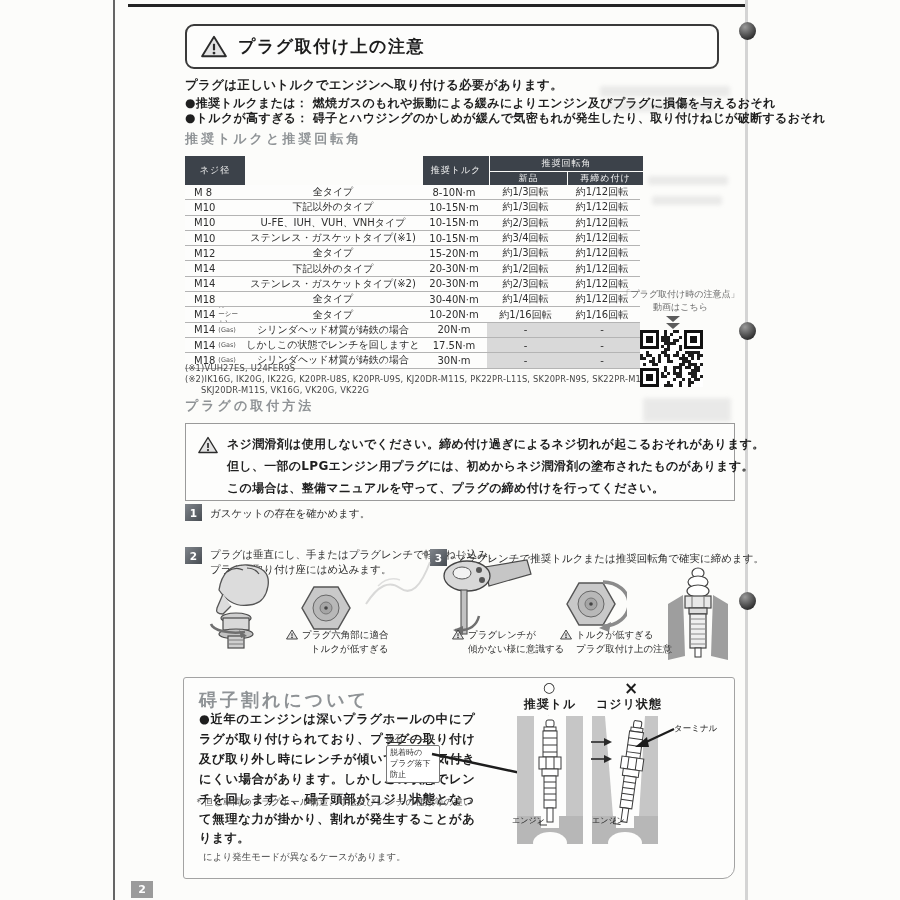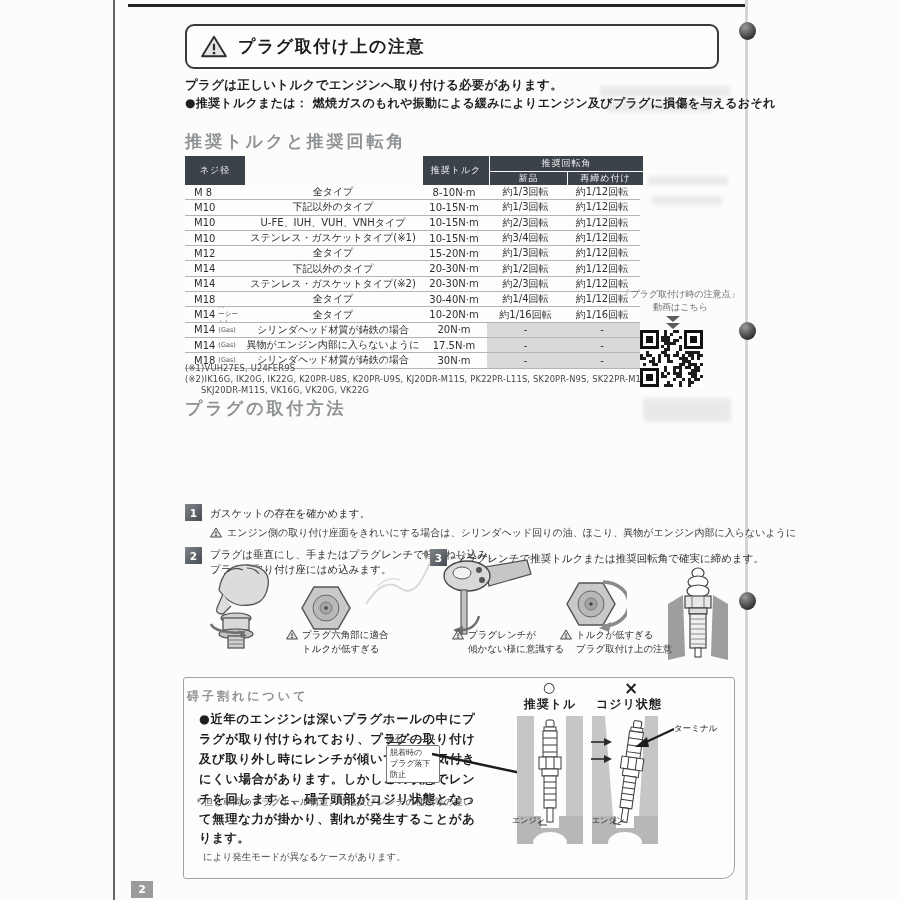--- a/index.html
+++ b/index.html
@@ -20,21 +20,21 @@
   .hdr-box{left:185px;top:24px;width:534px;height:45px;border:2px solid #3a3a3a;border-radius:9px;
            display:flex;align-items:center;padding-left:14px;gap:11px;box-sizing:border-box;background:#fdfdfc;}
   .hdr-title{font-size:17px;font-weight:bold;color:#1c1c1c;letter-spacing:1.5px;}
 
   .tri polygon{fill:#e3e3e3;stroke:#2b2b2b;stroke-width:1.7;stroke-linejoin:round;}
   .tri line{stroke:#2b2b2b;stroke-width:2;}
   .tri circle{fill:#2b2b2b;}
 
   .intro{font-size:12px;font-weight:600;color:#1f1f1f;letter-spacing:.3px;}
 
-  .sec-title{font-size:17px;font-weight:bold;color:#8f9396;letter-spacing:3px;}
+  .sec-title{font-size:13px;font-weight:bold;color:#8f9396;letter-spacing:3px;}
 
   
   .tbl{left:185px;top:156px;width:455px;}
   .thead{display:grid;grid-template-columns:60px 176px 66px 77px 75px;grid-auto-rows:auto;gap:1px;background:#fcfcfa;}
   .th{background:#3c424a;color:#f2f2f2;font-size:9px;letter-spacing:1px;
       display:flex;align-items:center;justify-content:center;}
   .th-screw{grid-column:1;grid-row:1/3;}
   .th-type{grid-column:2;grid-row:1/3;}
   .th-torque{grid-column:3;grid-row:1/3;}
   .th-angle{grid-column:4/6;grid-row:1;height:15px;}
@@ -113,20 +113,21 @@
     <svg class="tri" width="26" height="23" viewBox="0 0 24 21">
       <polygon points="12,1.5 23,19.5 1,19.5"></polygon>
       <line x1="12" y1="8" x2="12" y2="14"></line>
         <circle cx="12" cy="16.6" r="1.3"></circle>
     </svg>
     <span class="hdr-title nowrap">プラグ取付け上の注意</span>
   </div>
 
   <div class="abs intro nowrap" style="left:185px;top:77px;font-size:12.5px;">プラグは正しいトルクでエンジンへ取り付ける必要があります。</div>
   <div class="abs intro nowrap" style="left:185px;top:95px;">●推奨トルクまたは： 燃焼ガスのもれや振動による緩みによりエンジン及びプラグに損傷を与えるおそれ</div>
+  <div class="abs intro nowrap" style="left:185px;top:110px;">●トルクが高すぎる： 碍子とハウジングのかしめが緩んで気密もれが発生したり、取り付けねじが破断するおそれ</div>
 
   <div class="abs sec-title nowrap" style="left:185px;top:130px;">推奨トルクと推奨回転角</div>
 
   <div class="abs tbl">
     <div class="thead">
       <div class="th th-screw">ネジ径</div>
       <div class="th th-torque">推奨トルク</div>
       <div class="th th-angle">推奨回転角</div>
       <div class="th th-new">新品</div>
       <div class="th th-ret">再締め付け</div>
@@ -230,21 +231,21 @@
       <div>シリンダヘッド材質が鋳鉄の場合</div>
       <div>20N·m</div>
       <div class="shaded">-</div>
       <div class="shaded">-</div>
     </div>
         <div class="trow">
       <div class="c-screw">
             <span>M14</span>
             <span class="note">(Gas)</span>
           </div>
-      <div>異物がエンジン内部に入らないように</div>
+      <div>しかしこの状態でレンチを回しますと</div>
       <div>17.5N·m</div>
       <div class="shaded">-</div>
       <div class="shaded">-</div>
     </div>
         <div class="trow">
       <div class="c-screw">
             <span>M18</span>
             <span class="note">(Gas)</span>
           </div>
       <div>シリンダヘッド材質が鋳鉄の場合</div>
@@ -384,32 +385,36 @@
       <div class="qm" style="left: 51px; top: 51px;"></div>
       <div class="qm" style="left: 24px; top: 54px;"></div>
       <div class="qm" style="left: 27px; top: 54px;"></div>
       <div class="qm" style="left: 30px; top: 54px;"></div>
       <div class="qm" style="left: 39px; top: 54px;"></div>
       <div class="qm" style="left: 48px; top: 54px;"></div>
     </div>
 
   <div class="abs sec-title nowrap" style="left:185px;top:397px;">プラグの取付方法</div>
 
+  <div class="abs warn-box">
+    <svg class="tri" width="20" height="18" viewBox="0 0 24 21" style="margin-top:3px;flex:none;">
+      <polygon points="12,1.5 23,19.5 1,19.5"></polygon>
+      <line x1="12" y1="8" x2="12" y2="14"></line>
+        <circle cx="12" cy="16.6" r="1.3"></circle>
+    </svg>
+    <div class="warn-lines">
+      <div class="nowrap">ネジ潤滑剤は使用しないでください。締め付け過ぎによるネジ切れが起こるおそれがあります。</div>
+      <div class="nowrap">但し、一部のLPGエンジン用プラグには、初めからネジ潤滑剤の塗布されたものがあります。</div>
+      <div class="nowrap">この場合は、整備マニュアルを守って、プラグの締め付けを行ってください。</div>
+    </div>
+  </div>
 
   <div class="abs step" style="left:185px;top:504px;">
     <div class="stepnum">1</div>
     <div class="step-text nowrap">ガスケットの存在を確かめます。</div>
-  </div>
-  <div class="abs substep" style="left:210px;top:526px;">
-    <svg class="tri" width="12" height="11" viewBox="0 0 24 21" style="flex:none;margin-top:1px;">
-      <polygon points="12,1.5 23,19.5 1,19.5"></polygon>
-        <line x1="12" y1="8" x2="12" y2="14"></line>
-        <circle cx="12" cy="16.6" r="1.6"></circle>
-    </svg>
-    <span class="nowrap">エンジン側の取り付け座面をきれいにする場合は、シリンダヘッド回りの油、ほこり、異物がエンジン内部に入らないように</span>
   </div>
 
   <div class="abs step" style="left:185px;top:547px;">
     <div class="stepnum">2</div>
     <div class="step-text" style="padding-top:0;">
       <div class="nowrap">プラグは垂直にし、手またはプラグレンチで軽くねじ込み、</div>
       <div class="nowrap">プラグを取り付け座にはめ込みます。</div>
     </div>
   </div>
 
@@ -471,21 +476,21 @@
     <ellipse cx="30" cy="25" rx="11" ry="6" fill="#fff" stroke="#444" stroke-width="1.2"></ellipse>
     <rect x="17" y="30" width="26" height="12" fill="#e8e8e8" stroke="#444" stroke-width="1.2"></rect>
     <line x1="24" y1="30" x2="24" y2="42" stroke="#777" stroke-width="1"></line>
     <line x1="36" y1="30" x2="36" y2="42" stroke="#777" stroke-width="1"></line>
     <rect x="21" y="42" width="18" height="6" fill="#ddd" stroke="#444" stroke-width="1.2"></rect>
     <rect x="22" y="48" width="16" height="34" fill="#efefef" stroke="#444" stroke-width="1.2"></rect>
     <path d="M22,53 h16 M22,58 h16 M22,63 h16 M22,68 h16 M22,73 h16 M22,78 h16" stroke="#8a8a8a" stroke-width="1"></path>
     <rect x="27" y="82" width="6" height="9" fill="#fff" stroke="#444" stroke-width="1.1"></rect>
   </svg>
 
-  <div class="abs cap" style="left:286px;top:628px;">
+  <div class="abs cap" style="left:286px;top:628px;text-align:right;">
     <svg class="tri" width="12" height="11" viewBox="0 0 24 21" style="flex:none;margin-top:1px;">
       <polygon points="12,1.5 23,19.5 1,19.5"></polygon>
         <line x1="12" y1="8" x2="12" y2="14"></line>
         <circle cx="12" cy="16.6" r="1.6"></circle>
     </svg>
     <div>
         <div class="nowrap">プラグ六角部に適合</div>
          <div class="nowrap">トルクが低すぎる</div>
       </div>
   </div>
@@ -506,21 +511,21 @@
         <line x1="12" y1="8" x2="12" y2="14"></line>
         <circle cx="12" cy="16.6" r="1.6"></circle>
     </svg>
     <div>
         <div class="nowrap">トルクが低すぎる</div>
          <div class="nowrap">プラグ取付け上の注意</div>
       </div>
   </div>
 
   <div class="abs ins-box"></div>
-  <div class="abs sec-title nowrap" style="left:187px;top:688px;font-size:12px;">碍子割れについて</div>
+  <div class="abs sec-title nowrap" style="left:199px;top:688px;font-size:18px;">碍子割れについて</div>
   <div class="abs ins-body" style="left:199px;top:710px;width:276px;">●近年のエンジンは深いプラグホールの中にプラグが取り付けられており、プラグの取り付け及び取り外し時にレンチが傾いていても気付きにくい場合があります。しかしこの状態でレンチを回しますと、碍子頭部がコジリ状態となって無理な力が掛かり、割れが発生することがあります。</div>
   <div class="abs ins-fn nowrap" style="left:194px;top:795px;">＊但し車両のプラグホール構造、寸法及びレンチの種類等の違い</div>
   <div class="abs ins-fn nowrap" style="left:203px;top:850px;">により発生モードが異なるケースがあります。</div>
 
   <div class="abs magnet-label nowrap" style="left:386px;top:733px;text-decoration:underline;">磁石:</div>
   <div class="abs" style="left:407px;top:739px;width:28px;height:1px;background:#666;"></div>
   <div class="abs magnet-note" style="left:386px;top:745px;">
     <div class="nowrap">脱着時の</div>
     <div class="nowrap">プラグ落下</div>
     <div class="nowrap">防止</div>

